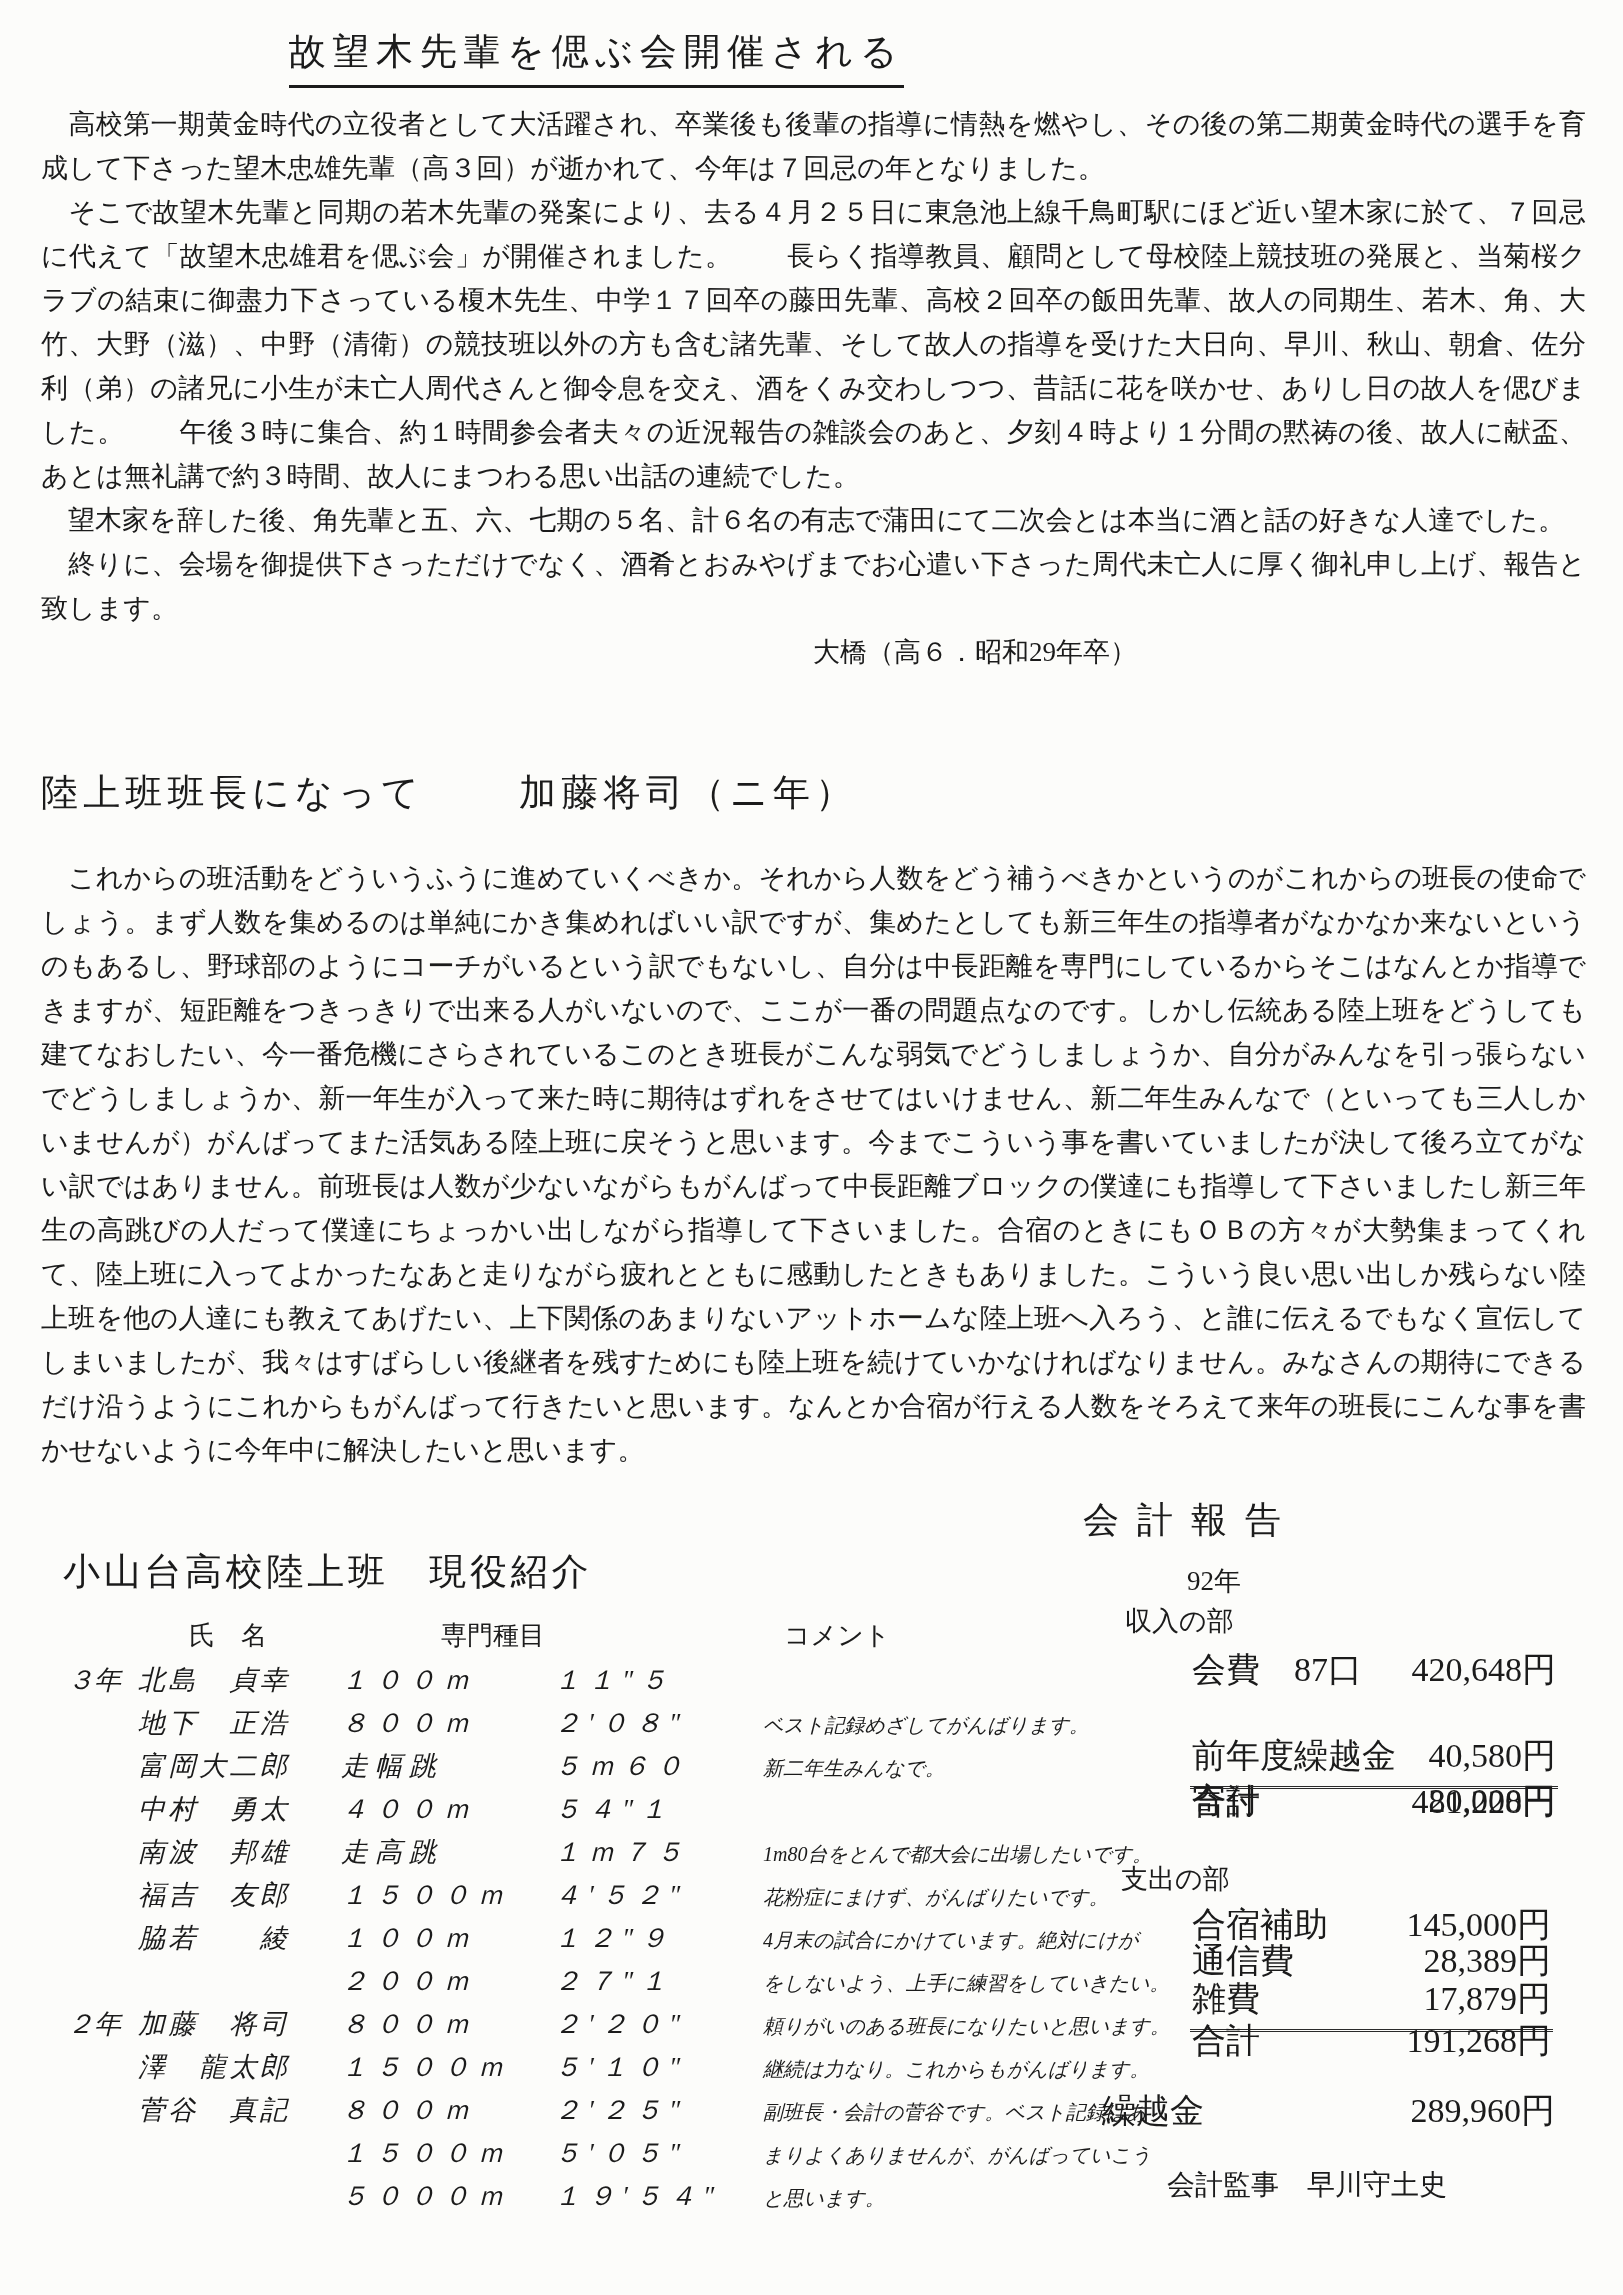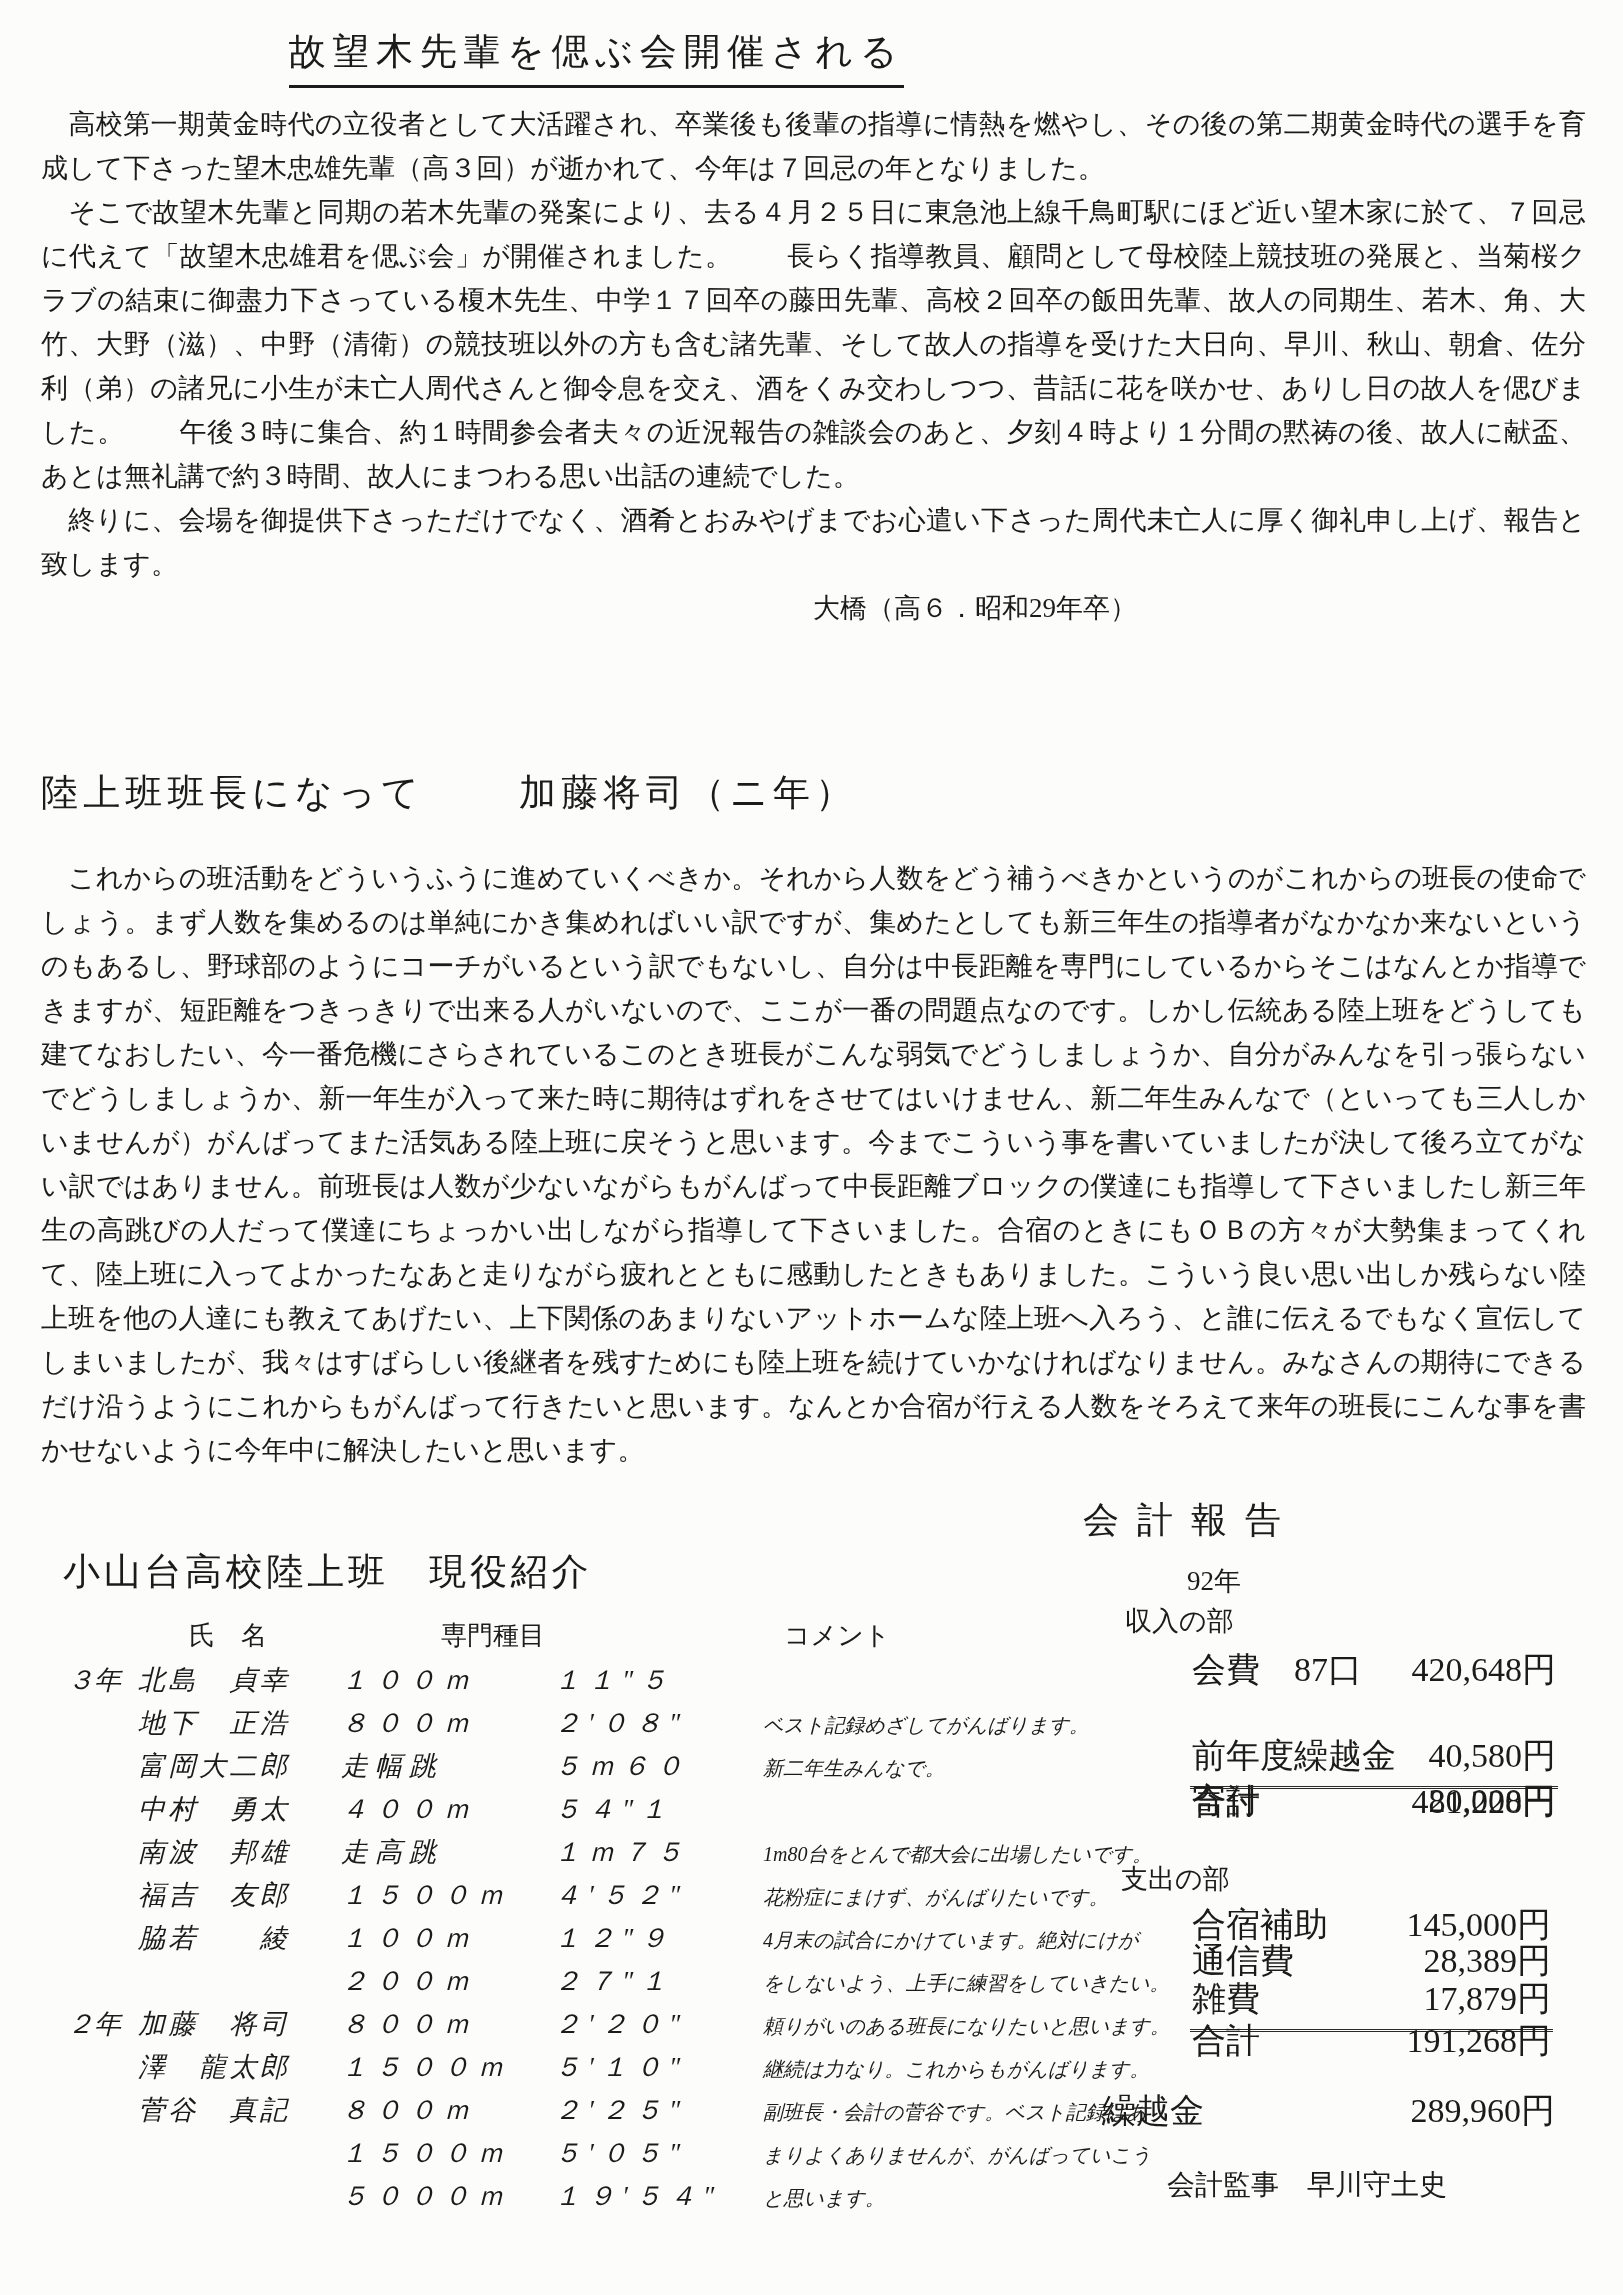--- a/index.html
+++ b/index.html
@@ -109,20 +109,21 @@
 
 <div class="page">
 
   <h1 class="doc-title">
     <span class="u">故望木先輩を偲ぶ会開催される</span>
   </h1>
 
   <div class="article1">
     <p>　高校第一期黄金時代の立役者として大活躍され、卒業後も後輩の指導に情熱を燃やし、その後の第二期黄金時代の選手を育成して下さった望木忠雄先輩（高３回）が逝かれて、今年は７回忌の年となりました。</p>
     <p>　そこで故望木先輩と同期の若木先輩の発案により、去る４月２５日に東急池上線千鳥町駅にほど近い望木家に於て、７回忌に代えて「故望木忠雄君を偲ぶ会」が開催されました。　　長らく指導教員、顧問として母校陸上競技班の発展と、当菊桜クラブの結束に御盡力下さっている榎木先生、中学１７回卒の藤田先輩、高校２回卒の飯田先輩、故人の同期生、若木、角、大竹、大野（滋）、中野（清衛）の競技班以外の方も含む諸先輩、そして故人の指導を受けた大日向、早川、秋山、朝倉、佐分利（弟）の諸兄に小生が未亡人周代さんと御令息を交え、酒をくみ交わしつつ、昔話に花を咲かせ、ありし日の故人を偲びました。　　午後３時に集合、約１時間参会者夫々の近況報告の雑談会のあと、夕刻４時より１分間の黙祷の後、故人に献盃、あとは無礼講で約３時間、故人にまつわる思い出話の連続でした。</p>
+    <p>　望木家を辞した後、角先輩と五、六、七期の５名、計６名の有志で蒲田にて二次会とは本当に酒と話の好きな人達でした。</p>
     <p>　終りに、会場を御提供下さっただけでなく、酒肴とおみやげまでお心遣い下さった周代未亡人に厚く御礼申し上げ、報告と致します。</p>
     <div class="signature">大橋（高６．昭和29年卒）</div>
   </div>
 
   <h2 class="a2-head">
     <span>陸上班班長になって</span><span class="a2-name">加藤将司（ニ年）</span>
   </h2>
 
   <div class="article2">
     <p>　これからの班活動をどういうふうに進めていくべきか。それから人数をどう補うべきかというのがこれからの班長の使命でしょう。まず人数を集めるのは単純にかき集めればいい訳ですが、集めたとしても新三年生の指導者がなかなか来ないというのもあるし、野球部のようにコーチがいるという訳でもないし、自分は中長距離を専門にしているからそこはなんとか指導できますが、短距離をつきっきりで出来る人がいないので、ここが一番の問題点なのです。しかし伝統ある陸上班をどうしても建てなおしたい、今一番危機にさらされているこのとき班長がこんな弱気でどうしましょうか、自分がみんなを引っ張らないでどうしましょうか、新一年生が入って来た時に期待はずれをさせてはいけません、新二年生みんなで（といっても三人しかいませんが）がんばってまた活気ある陸上班に戻そうと思います。今までこういう事を書いていましたが決して後ろ立てがない訳ではありません。前班長は人数が少ないながらもがんばって中長距離ブロックの僕達にも指導して下さいましたし新三年生の高跳びの人だって僕達にちょっかい出しながら指導して下さいました。合宿のときにもＯＢの方々が大勢集まってくれて、陸上班に入ってよかったなあと走りながら疲れとともに感動したときもありました。こういう良い思い出しか残らない陸上班を他の人達にも教えてあげたい、上下関係のあまりないアットホームな陸上班へ入ろう、と誰に伝えるでもなく宣伝してしまいましたが、我々はすばらしい後継者を残すためにも陸上班を続けていかなければなりません。みなさんの期待にできるだけ沿うようにこれからもがんばって行きたいと思います。なんとか合宿が行える人数をそろえて来年の班長にこんな事を書かせないように今年中に解決したいと思います。</p>

